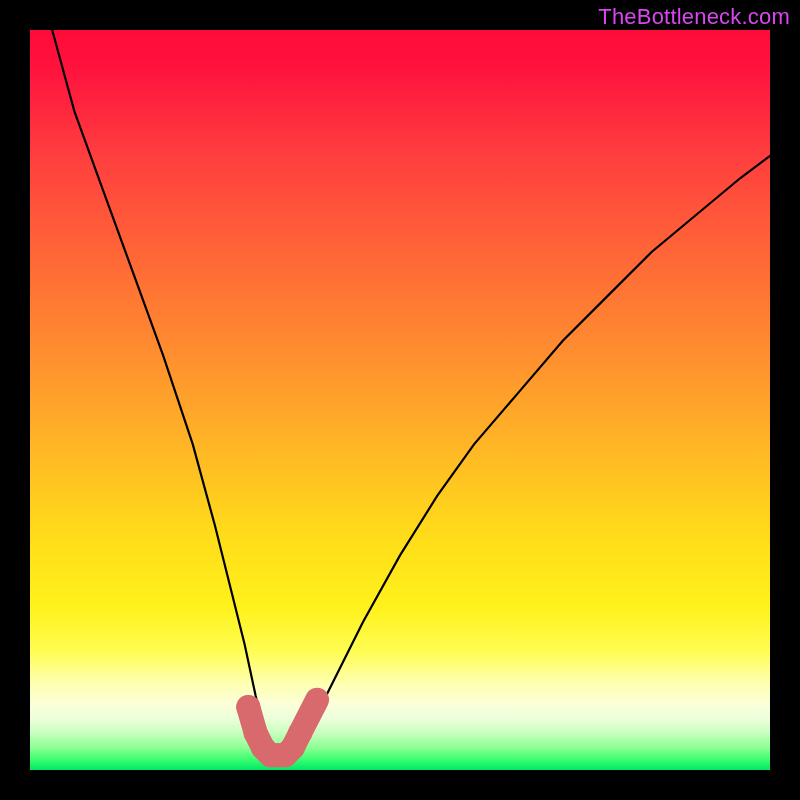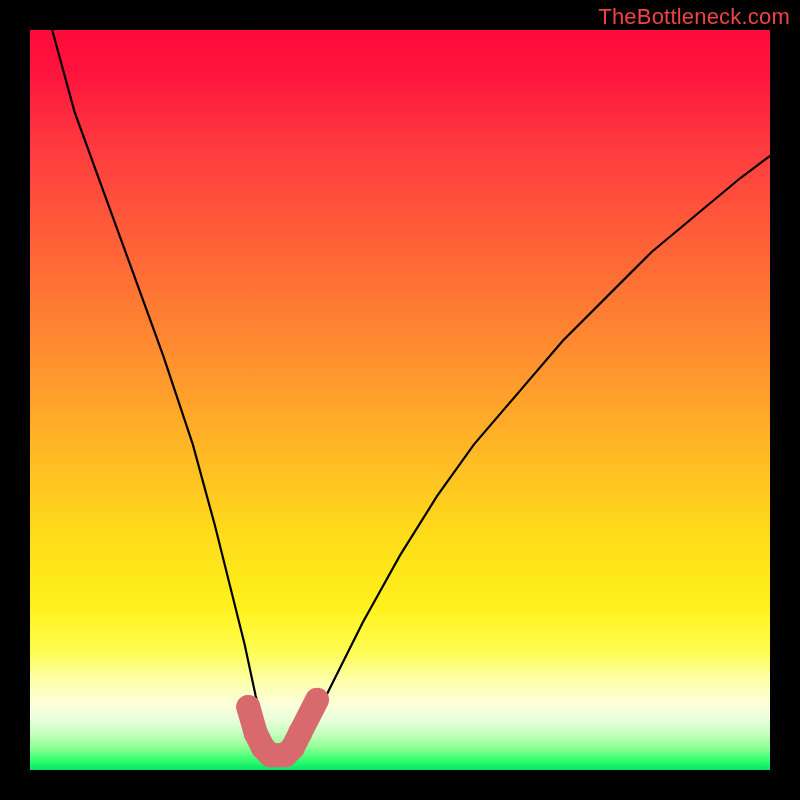--- a/index.html
+++ b/index.html
@@ -43,21 +43,21 @@
       #c8ffbf 95%,
       #8cff93 97%,
       #3eff72 98.5%,
       #00e865 100%
     );
   }
   .watermark {
     position: absolute;
     top: 4px;
     right: 10px;
-    color: #ef4444;
+    color: #d946ef;
     font-size: 22px;
     letter-spacing: 0.2px;
     font-weight: 500;
   }
   svg.curve {
     position: absolute;
     left: 0;
     top: 0;
     width: 740px;
     height: 740px;

